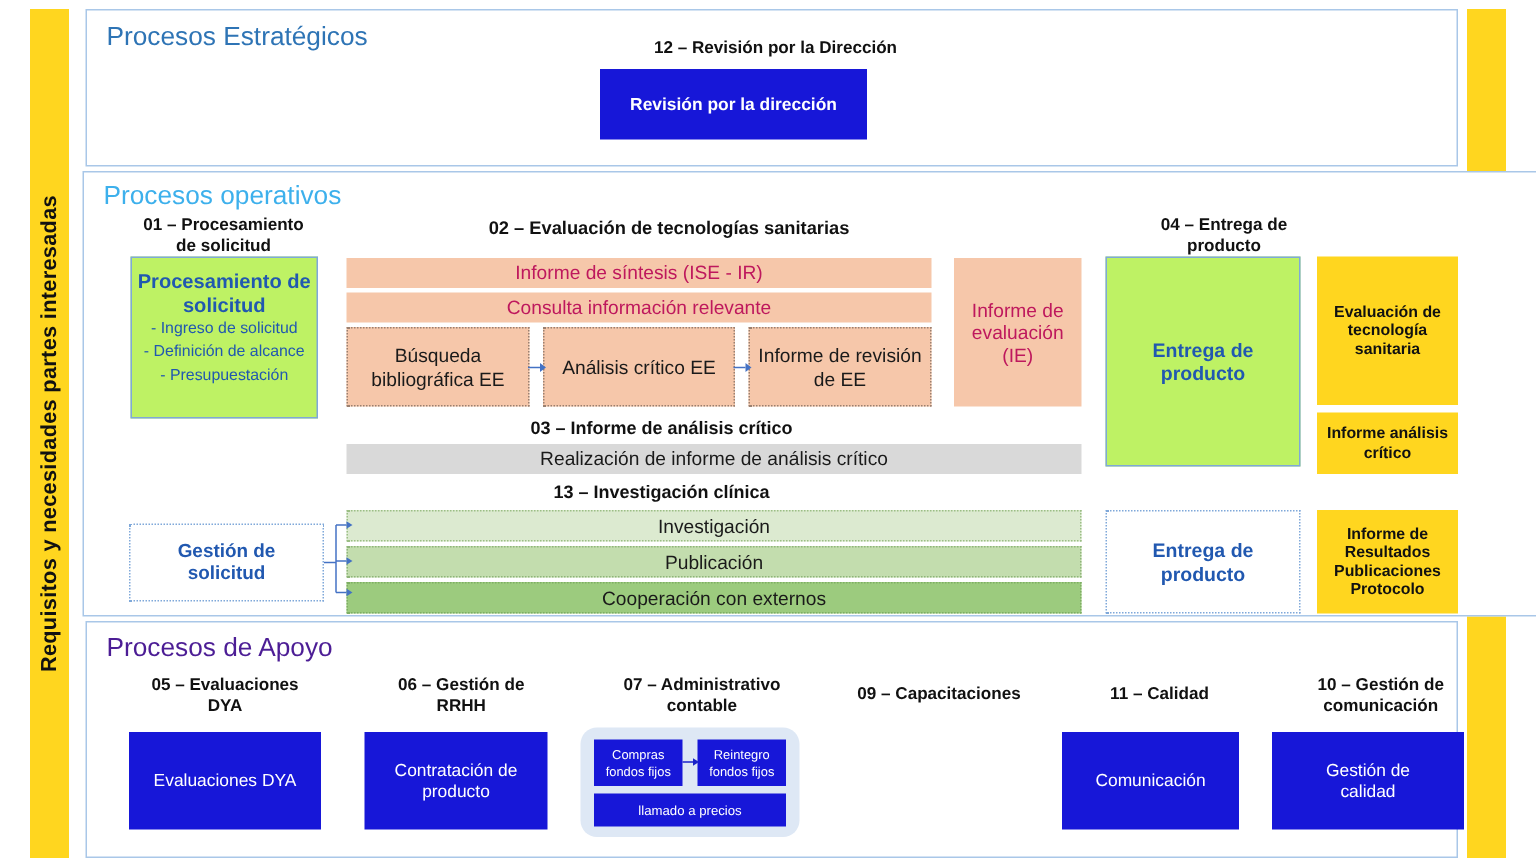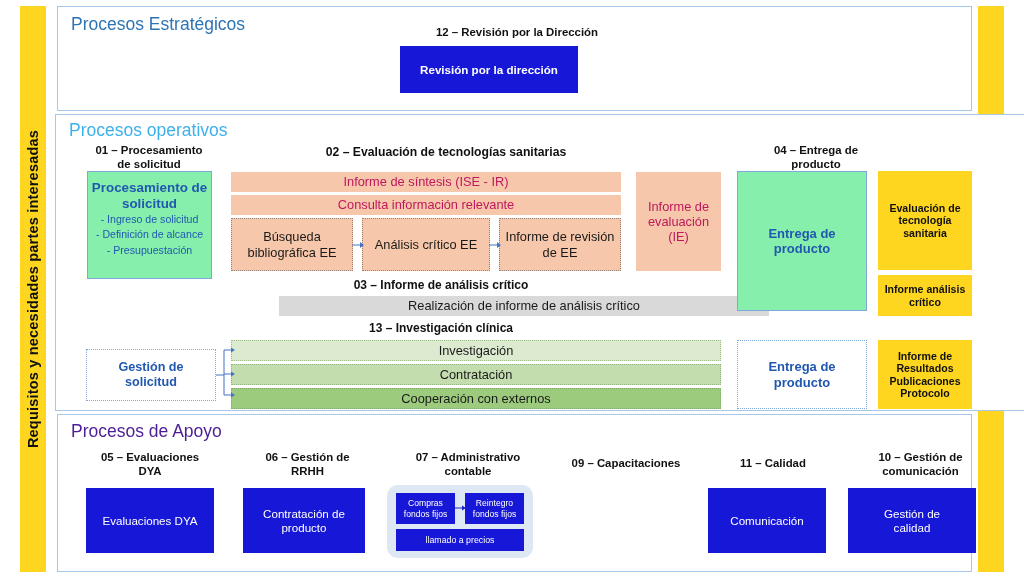--- a/index.html
+++ b/index.html
@@ -75,21 +75,21 @@
 
   
   .blue{
     background:#1717D8;
     color:#ffffff;
     font-size:11.6px;
   }
 
   
   .wbox{
-    background:#86efac;
+    background:#bef264;
     border:1px solid #7FA8D9;
     color:#2158B0;
     font-weight:bold;
     font-size:12.6px;
   }
   .wbox-dotted{
     background:#ffffff;
     border:1px dotted #7FA8D9;
     color:#2158B0;
     font-weight:bold;
@@ -186,26 +186,26 @@
     <svg class="connector" style="left:433px;top:126px;width:12px;height:10px;">
       <line x1="0" y1="4" x2="8" y2="4" stroke="#4472C4" stroke-width="1"></line>
       <polygon points="8,1 12,4 8,7" fill="#4472C4"></polygon>
     </svg>
 
     <div class="node peach" style="left:580px;top:57px;width:85px;height:99px;white-space:pre-line;">Informe de
 evaluación
 (IE)</div>
 
     <div class="cap" style="left:235px;top:163px;width:300px;font-size:12px;">03 – Informe de análisis crítico</div>
-    <div class="node grey" style="left:175px;top:181px;width:490px;height:20px;margin-left:48px;">Realización de informe de análisis crítico</div>
+    <div class="node grey" style="left:175px;top:181px;width:490px;height:20px;">Realización de informe de análisis crítico</div>
 
     <div class="cap" style="left:265px;top:206px;width:240px;font-size:12px;">13 – Investigación clínica</div>
 
     <div class="node green1" style="left:175px;top:225px;width:490px;height:21px;">Investigación</div>
-    <div class="node green2" style="left:175px;top:249px;width:490px;height:21px;">Contratación</div>
+    <div class="node green2" style="left:175px;top:249px;width:490px;height:21px;">Publicación</div>
     <div class="node green3" style="left:175px;top:273px;width:490px;height:21px;">Cooperación con externos</div>
 
     <div class="node wbox-dotted" style="left:30px;top:234px;width:130px;height:52px;white-space:pre-line;">Gestión de
 solicitud</div>
 
     <svg class="connector" style="left:160px;top:228px;width:22px;height:62px;">
       <path d="M0,32 L8,32" stroke="#4472C4" stroke-width="1" fill="none"></path>
       <path d="M8,7 L8,52" stroke="#4472C4" stroke-width="1" fill="none"></path>
       <path d="M8,7 L15,7" stroke="#4472C4" stroke-width="1" fill="none"></path>
       <path d="M8,31 L15,31" stroke="#4472C4" stroke-width="1" fill="none"></path>

